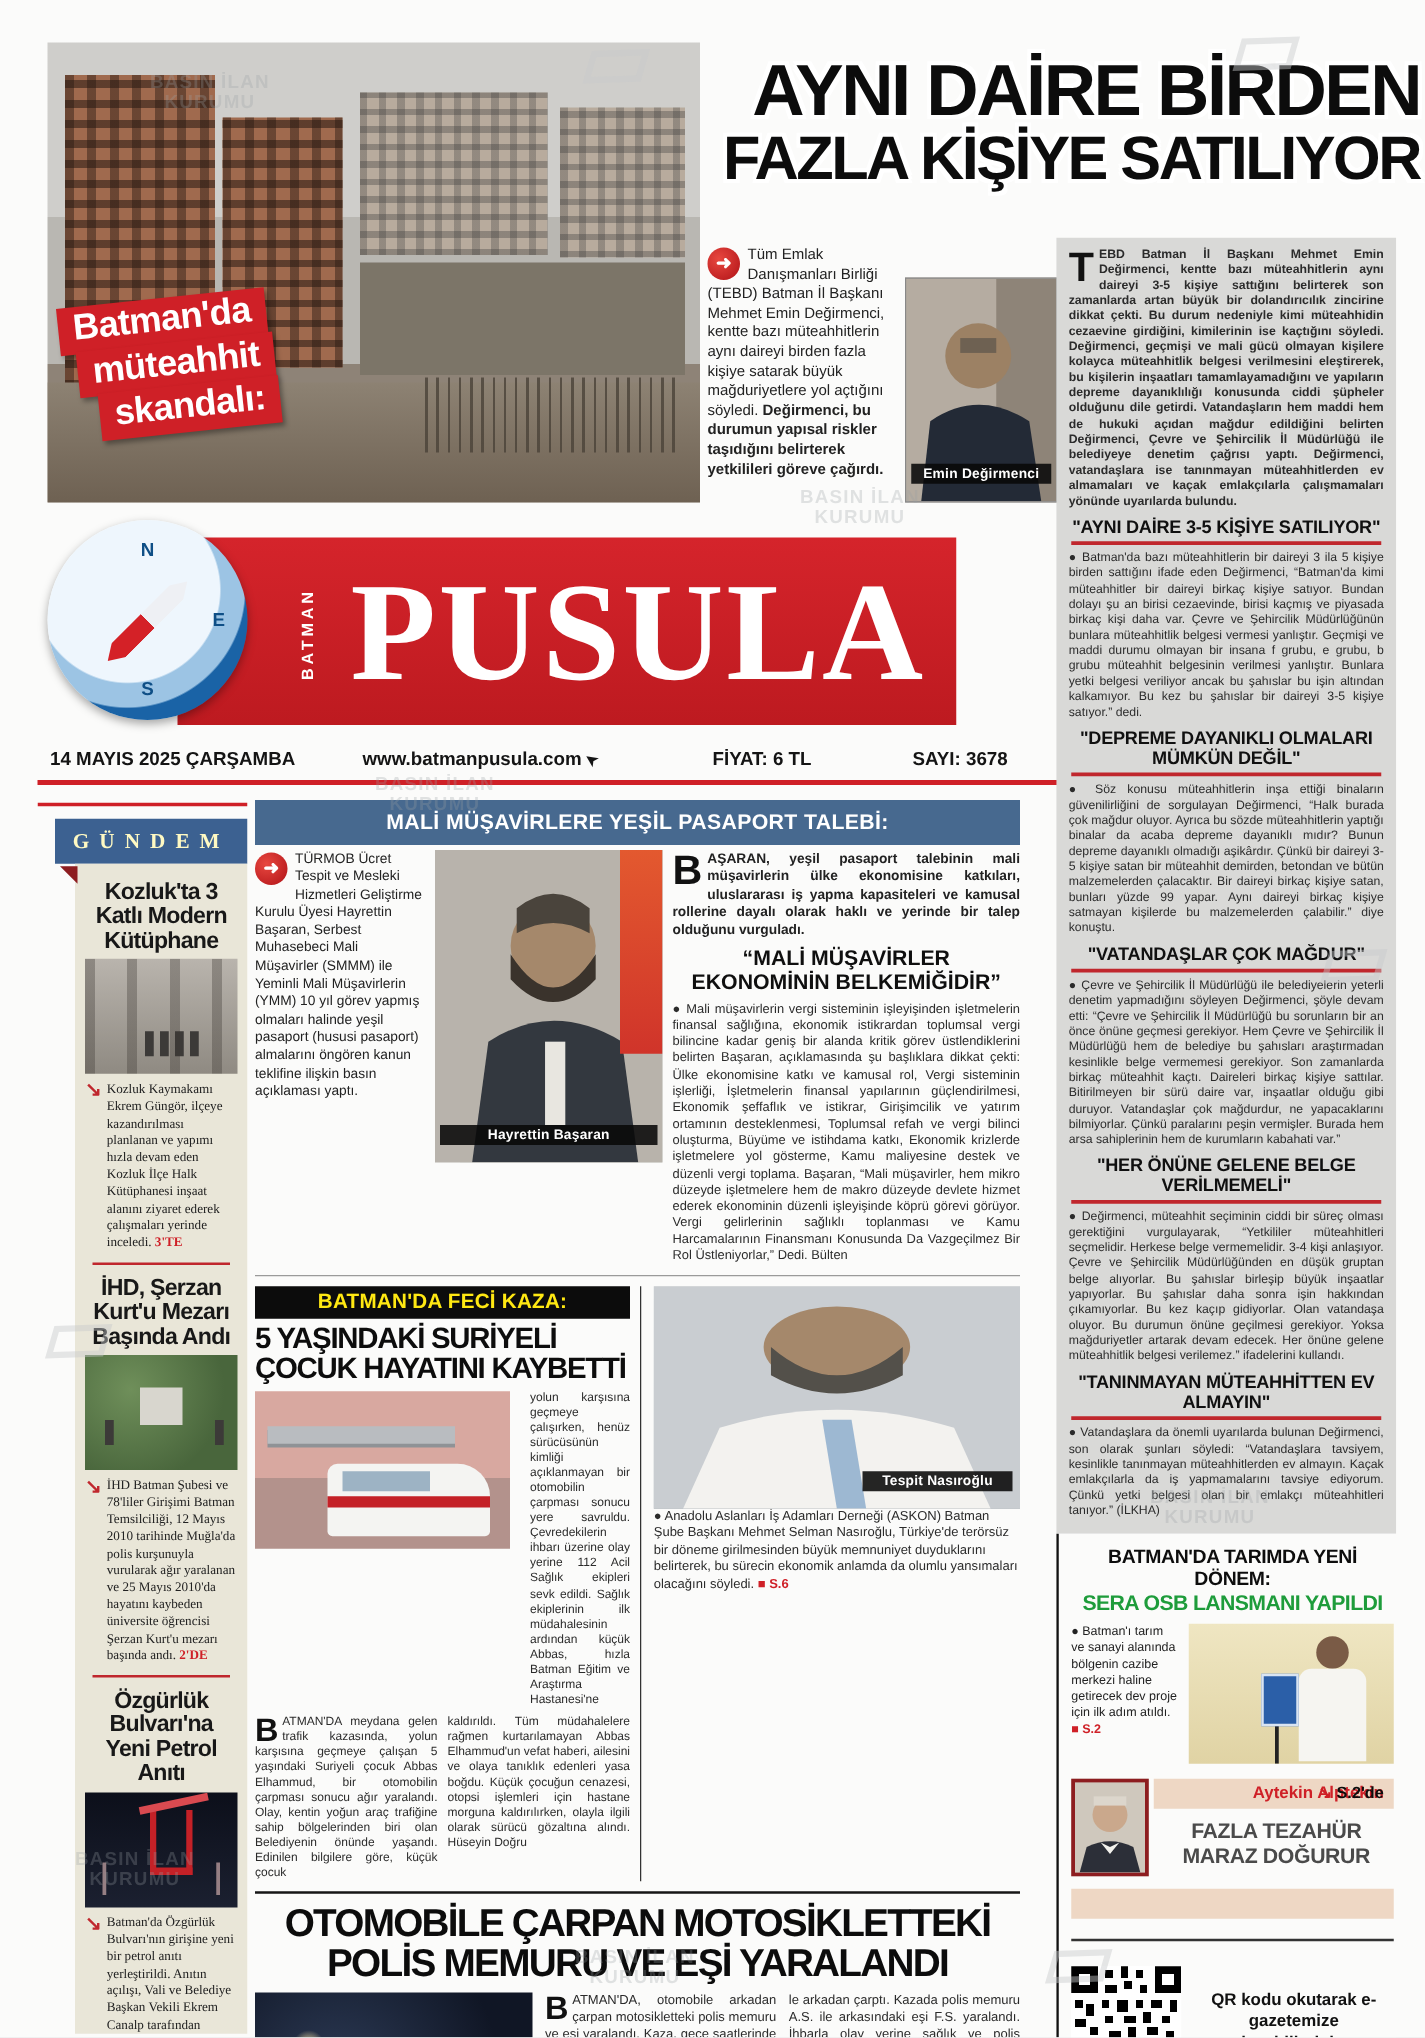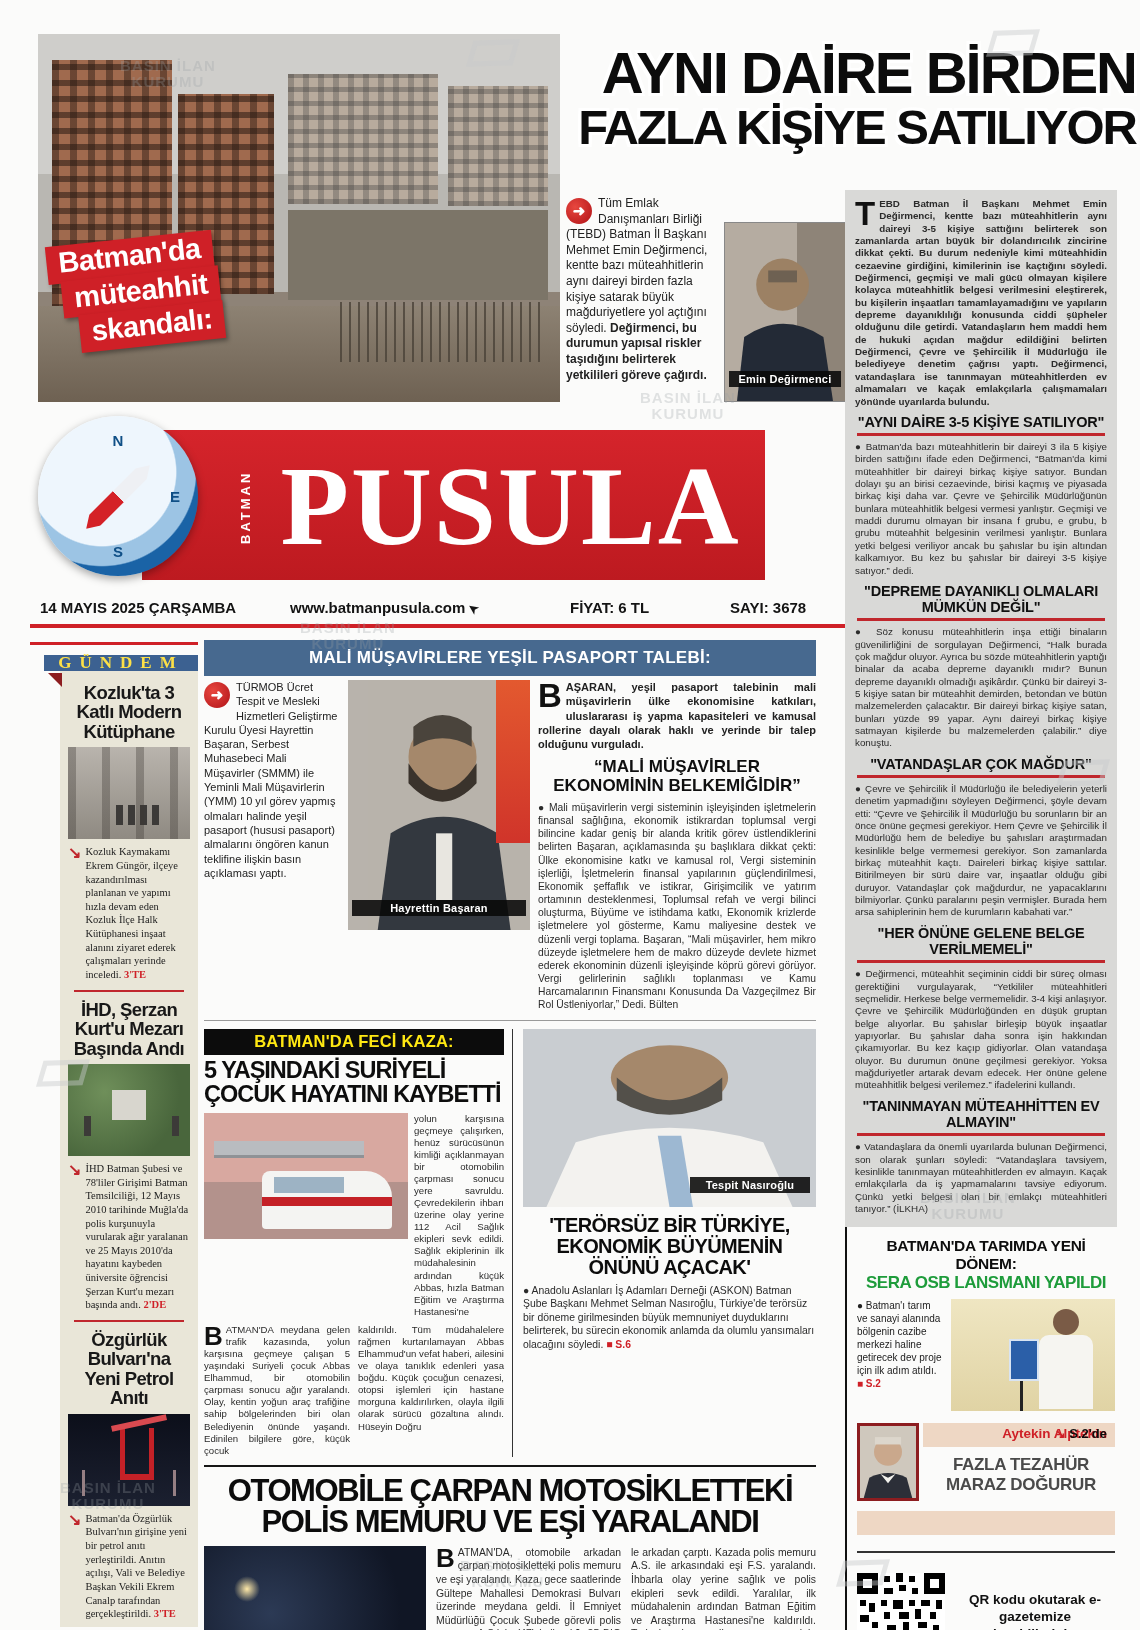--- a/index.html
+++ b/index.html
@@ -114,21 +114,21 @@
   .dl-date{width:250px;}
   .dl-web{width:280px;}
   .cursor-ic{display:inline-block;transform:rotate(215deg);font-size:12px;margin-left:3px;}
   .dl-price{width:160px;}
   .dl-issue{width:170px;}
   .dl-slogan{flex:1;text-align:right;font-size:16px;}
 
   
   .left-rail{position:absolute;left:30px;top:642px;width:168px;height:985px;overflow:hidden;}
   .lr-toprule{height:3px;background:#cf2027;margin-bottom:10px;}
-  .gundem-bar{margin-left:14px;height:16px;background:#3c6191;color:#fde047;display:flex;align-items:center;justify-content:center;
+  .gundem-bar{margin-left:14px;height:36px;background:#3c6191;color:#fef9c3;display:flex;align-items:center;justify-content:center;
       font-family:"Liberation Serif",serif;font-weight:700;font-size:17px;letter-spacing:8px;padding-left:0;}
   .gundem-panel{margin-left:30px;background:#e9e6d8;padding:8px 8px 10px;position:relative;}
   .gundem-tri{position:absolute;left:-12px;top:2px;width:0;height:0;border-top:14px solid #8d1d20;border-left:14px solid transparent;}
   .g-item{margin-bottom:8px;}
   .g-title{font-size:18.5px;line-height:1.05;font-weight:800;text-align:center;color:#181818;letter-spacing:-.6px;margin:4px 0 6px;}
   .g-photo{height:92px;margin-bottom:6px;position:relative;overflow:hidden;background:#aaa;}
   .g-body{display:flex;gap:4px;font-family:"Liberation Serif",serif;font-size:10.5px;line-height:1.3;color:#222;}
   .g-arrow{color:#c0272d;font-weight:800;font-size:16px;line-height:1;}
   .g-div{height:2px;background:#c0272d;margin:8px 6px;}
   .ph-library{background:linear-gradient(#b9b4ad,#8f8a82);}
@@ -155,21 +155,21 @@
   .art1-body{flex:1;font-size:10.3px;line-height:1.28;}
   .art1-intro{font-weight:800;font-size:11px;line-height:1.3;text-align:justify;}
   .art1-sub{font-size:17px;font-weight:800;text-align:center;line-height:1.1;margin:7px 0 5px;color:#0f0f0f;}
   .art1-text{text-align:justify;color:#2b2b2b;}
   .cdiv{height:1px;background:#9a9a9a;margin:8px 0;}
   .row2{display:flex;}
   .art2{width:308px;padding-right:8px;flex:none;}
   .kicker-black{height:26px;background:#0c0c0c;color:#ffe812;display:flex;align-items:center;justify-content:center;
       font-weight:800;font-size:16.5px;letter-spacing:.2px;margin-bottom:4px;}
   .art2-head{font-size:23.5px;font-weight:800;letter-spacing:-1px;line-height:1.02;color:#0d0d0d;margin:2px 0 6px;}
-  .art2-r1{display:flex;gap:6px;}
+  .art2-r1{display:flex;gap:16px;}
   .photo-hospital{width:204px;height:126px;flex:none;position:relative;overflow:hidden;
       background:linear-gradient(#d8a8a0 0 55%,#b3928c 55%);}
   .canopy{position:absolute;left:10px;top:28px;width:150px;height:14px;background:#b9bcc0;box-shadow:0 3px 0 #8f9296;}
   .amb{position:absolute;left:58px;bottom:10px;width:130px;height:58px;background:#f4f4f2;border-radius:8px 26px 4px 4px;}
   .amb::before{content:"";position:absolute;left:0;top:26px;width:100%;height:9px;background:#c42127;}
   .amb::after{content:"";position:absolute;left:12px;top:6px;width:70px;height:16px;background:#9db3c4;}
   .art2 p{margin:0;font-size:9.6px;line-height:1.26;text-align:justify;color:#2b2b2b;}
   .art2-r1 p{flex:1;}
   .art2-r2{display:flex;gap:8px;margin-top:6px;}
   .art2-r2 p{flex:1;}
@@ -474,21 +474,20 @@
         <div class="photo-selman" data-interactable="false">
           <svg class="person" viewBox="0 0 100 110" preserveAspectRatio="none" data-interactable="false">
             <rect width="100" height="110" fill="#c9cdd1"></rect>
             <circle cx="50" cy="30" r="20" fill="#a5886b"></circle>
             <path d="M32 30 Q50 58 68 30 L68 44 Q50 62 32 44 Z" fill="#53504a"></path>
             <path d="M8 110 L18 70 Q50 52 82 70 L92 110 Z" fill="#f3f2ef"></path>
             <path d="M46 66 L50 110 L58 110 L54 66 Z" fill="#9db8d2"></path>
           </svg>
           <div class="photo-cap" style="left:auto;right:6px;width:120px;" data-interactable="false">Tespit Nasıroğlu</div>
         </div>
-        <div class="art3-head" data-interactable="false">'TERÖRSÜZ BİR TÜRKİYE, EKONOMİK BÜYÜMENİN ÖNÜNÜ AÇACAK'</div>
         <p data-interactable="false"><span data-interactable="false">● Anadolu Aslanları İş Adamları Derneği (ASKON) Batman Şube Başkanı Mehmet Selman Nasıroğlu, Türkiye'de terörsüz bir döneme girilmesinden büyük memnuniyet duyduklarını belirterek, bu sürecin ekonomik anlamda da olumlu yansımaları olacağını söyledi. </span><span class="sq" data-interactable="false">■ S.6</span></p>
       </div>
     </div>
 
     <div class="cdiv2" data-interactable="false"></div>
 
     <div data-interactable="false">
       <div class="art4-head" data-interactable="false">OTOMOBİLE ÇARPAN MOTOSİKLETTEKİ POLİS MEMURU VE EŞİ YARALANDI</div>
       <div class="art4-row">
         <div class="photo-police" data-interactable="false">

